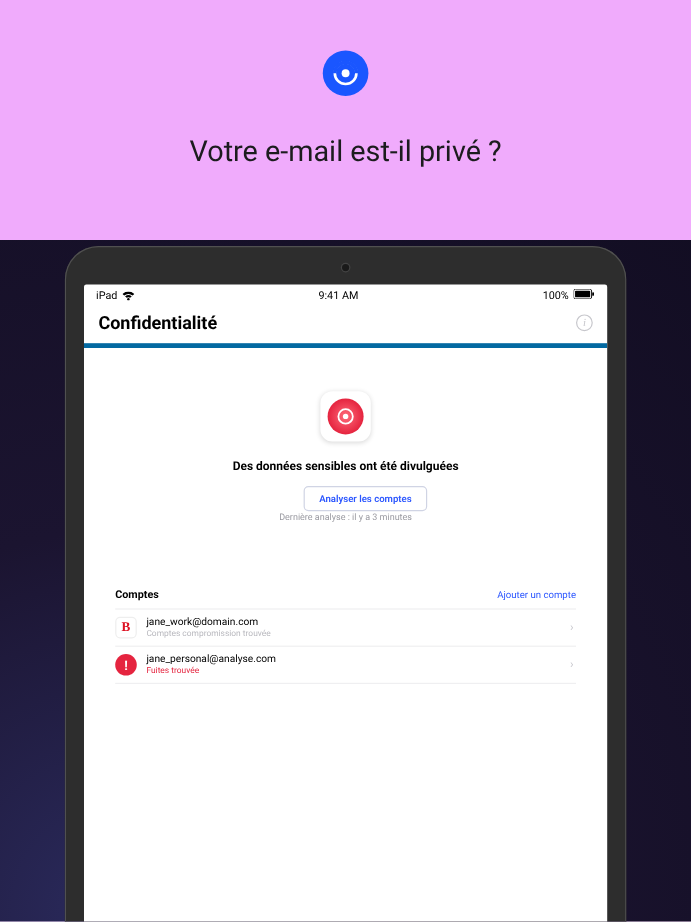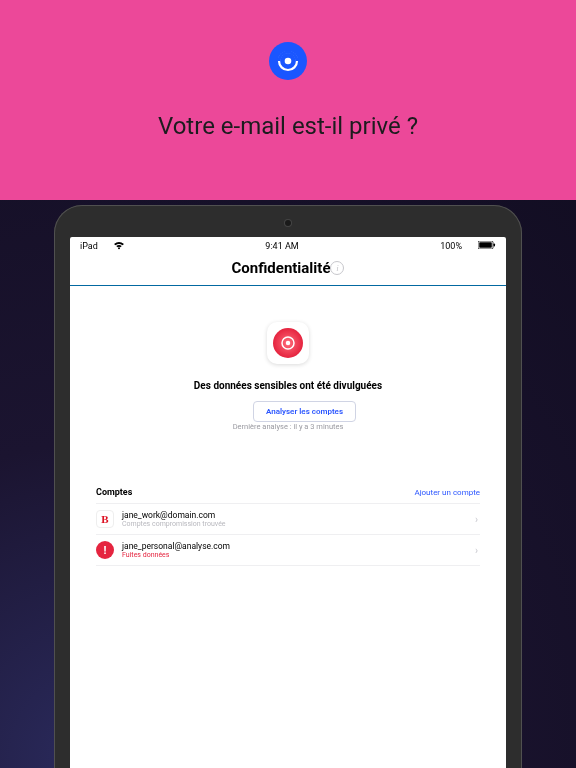--- a/index.html
+++ b/index.html
@@ -1,33 +1,33 @@
 <!DOCTYPE html>
 <html><head>
 <meta charset="utf-8">
 <style>
   * { box-sizing: border-box; margin: 0; padding: 0; }
   html, body { width: 576px; height: 768px; font-family: -apple-system, BlinkMacSystemFont, "Segoe UI", Roboto, sans-serif; background: #fff; overflow: hidden; }
-  .page { position: relative; width: 576px; height: 768px; background: #ec4899; }
+  .page { position: relative; width: 576px; height: 768px; background: #f0abfc; }
   .top-area { text-align: center; padding-top: 42px; }
   .brand-logo { display: inline-flex; width: 38px; height: 38px; border-radius: 50%; background: #1a56ff; align-items: center; justify-content: center; }
   .headline { margin-top: 32px; font-size: 24px; color: #1c1c1e; font-weight: 400; }
 
   .backdrop { position: absolute; top: 200px; left: -40px; right: -40px; height: 700px; background: radial-gradient(ellipse at 20% 80%, #2a2a5c 0%, #1b1430 40%, #120d22 100%); z-index: 0; border-radius: 20px; }
 
   .ipad-frame { position: absolute; top: 205px; left: 50%; transform: translateX(-50%); width: 468px; height: 630px; background: #2d2d2d; border-radius: 28px; padding: 32px 16px 0 16px; z-index: 2; box-shadow: 0 0 0 1px #505050 inset; }
   .camera { position: absolute; top: 15px; left: 50%; transform: translateX(-50%); width: 6px; height: 6px; background: #1a1a1a; border-radius: 50%; box-shadow: 0 0 0 1px #444; }
 
   .ipad-screen { width: 100%; height: 100%; background: #fff; border-radius: 2px; overflow: hidden; display: flex; flex-direction: column; }
 
   .statusbar { display: flex; align-items: center; justify-content: space-between; padding: 4px 10px 2px 10px; font-size: 9px; color: #000; }
-  .statusbar .left, .statusbar .right { display: flex; align-items: center; gap: 16px; }
+  .statusbar .left, .statusbar .right { display: flex; align-items: center; gap: 4px; }
   .wifi { display: inline-block; width: 10px; height: 8px; }
 
-  .navbar { display: flex; align-items: center; justify-content: center; padding: 6px 12px 8px 12px; border-bottom: 1px solid #0369a1; }
+  .navbar { display: flex; align-items: center; justify-content: space-between; padding: 6px 12px 8px 12px; border-bottom: 4px solid #0369a1; }
   .navbar-title { font-size: 15px; font-weight: 700; color: #000; }
   .info-icon { width: 14px; height: 14px; border: 1px solid #c7c7cc; border-radius: 50%; display: flex; align-items: center; justify-content: center; font-size: 9px; color: #c7c7cc; font-style: italic; font-family: Georgia, serif; }
 
   .content { flex: 1; padding: 36px 20px 0 20px; text-align: center; }
   .alert-icon-wrap { display: inline-block; width: 42px; height: 42px; border-radius: 10px; background: #fff; box-shadow: 0 1px 4px rgba(0,0,0,.15); padding: 6px; }
   .alert-icon { width: 100%; height: 100%; border-radius: 50%; background: radial-gradient(circle, #ff6b7a 0%, #e5243f 70%); display: flex; align-items: center; justify-content: center; }
   .alert-title { margin-top: 16px; font-size: 10px; font-weight: 700; color: #000; }
   .scan-btn { display: inline-block; margin-top: 10px; padding: 5px 12px; border: 1px solid #d0d4e4; border-radius: 4px; font-size: 8px; color: #2b56ff; font-weight: 600; background: #fff; margin-left: 33px; }
   .last-scan { margin-top: 0; font-size: 7.5px; color: #9a9aa1; }
 
@@ -123,21 +123,21 @@
                 <div class="account-info">
                   <div class="account-email">jane_work@domain.com</div>
                   <div class="account-status status-ok">Comptes compromission trouvée</div>
                 </div>
                 <div class="chevron">›</div>
               </div>
               <div class="account-row">
                 <div class="account-icon warn">!</div>
                 <div class="account-info">
                   <div class="account-email">jane_personal@analyse.com</div>
-                  <div class="account-status status-bad">Fuites données</div>
+                  <div class="account-status status-bad">Fuites trouvée</div>
                 </div>
                 <div class="chevron">›</div>
               </div>
             </div>
         </div>
       </div>
 
     </div>
   </div>
 </div>

